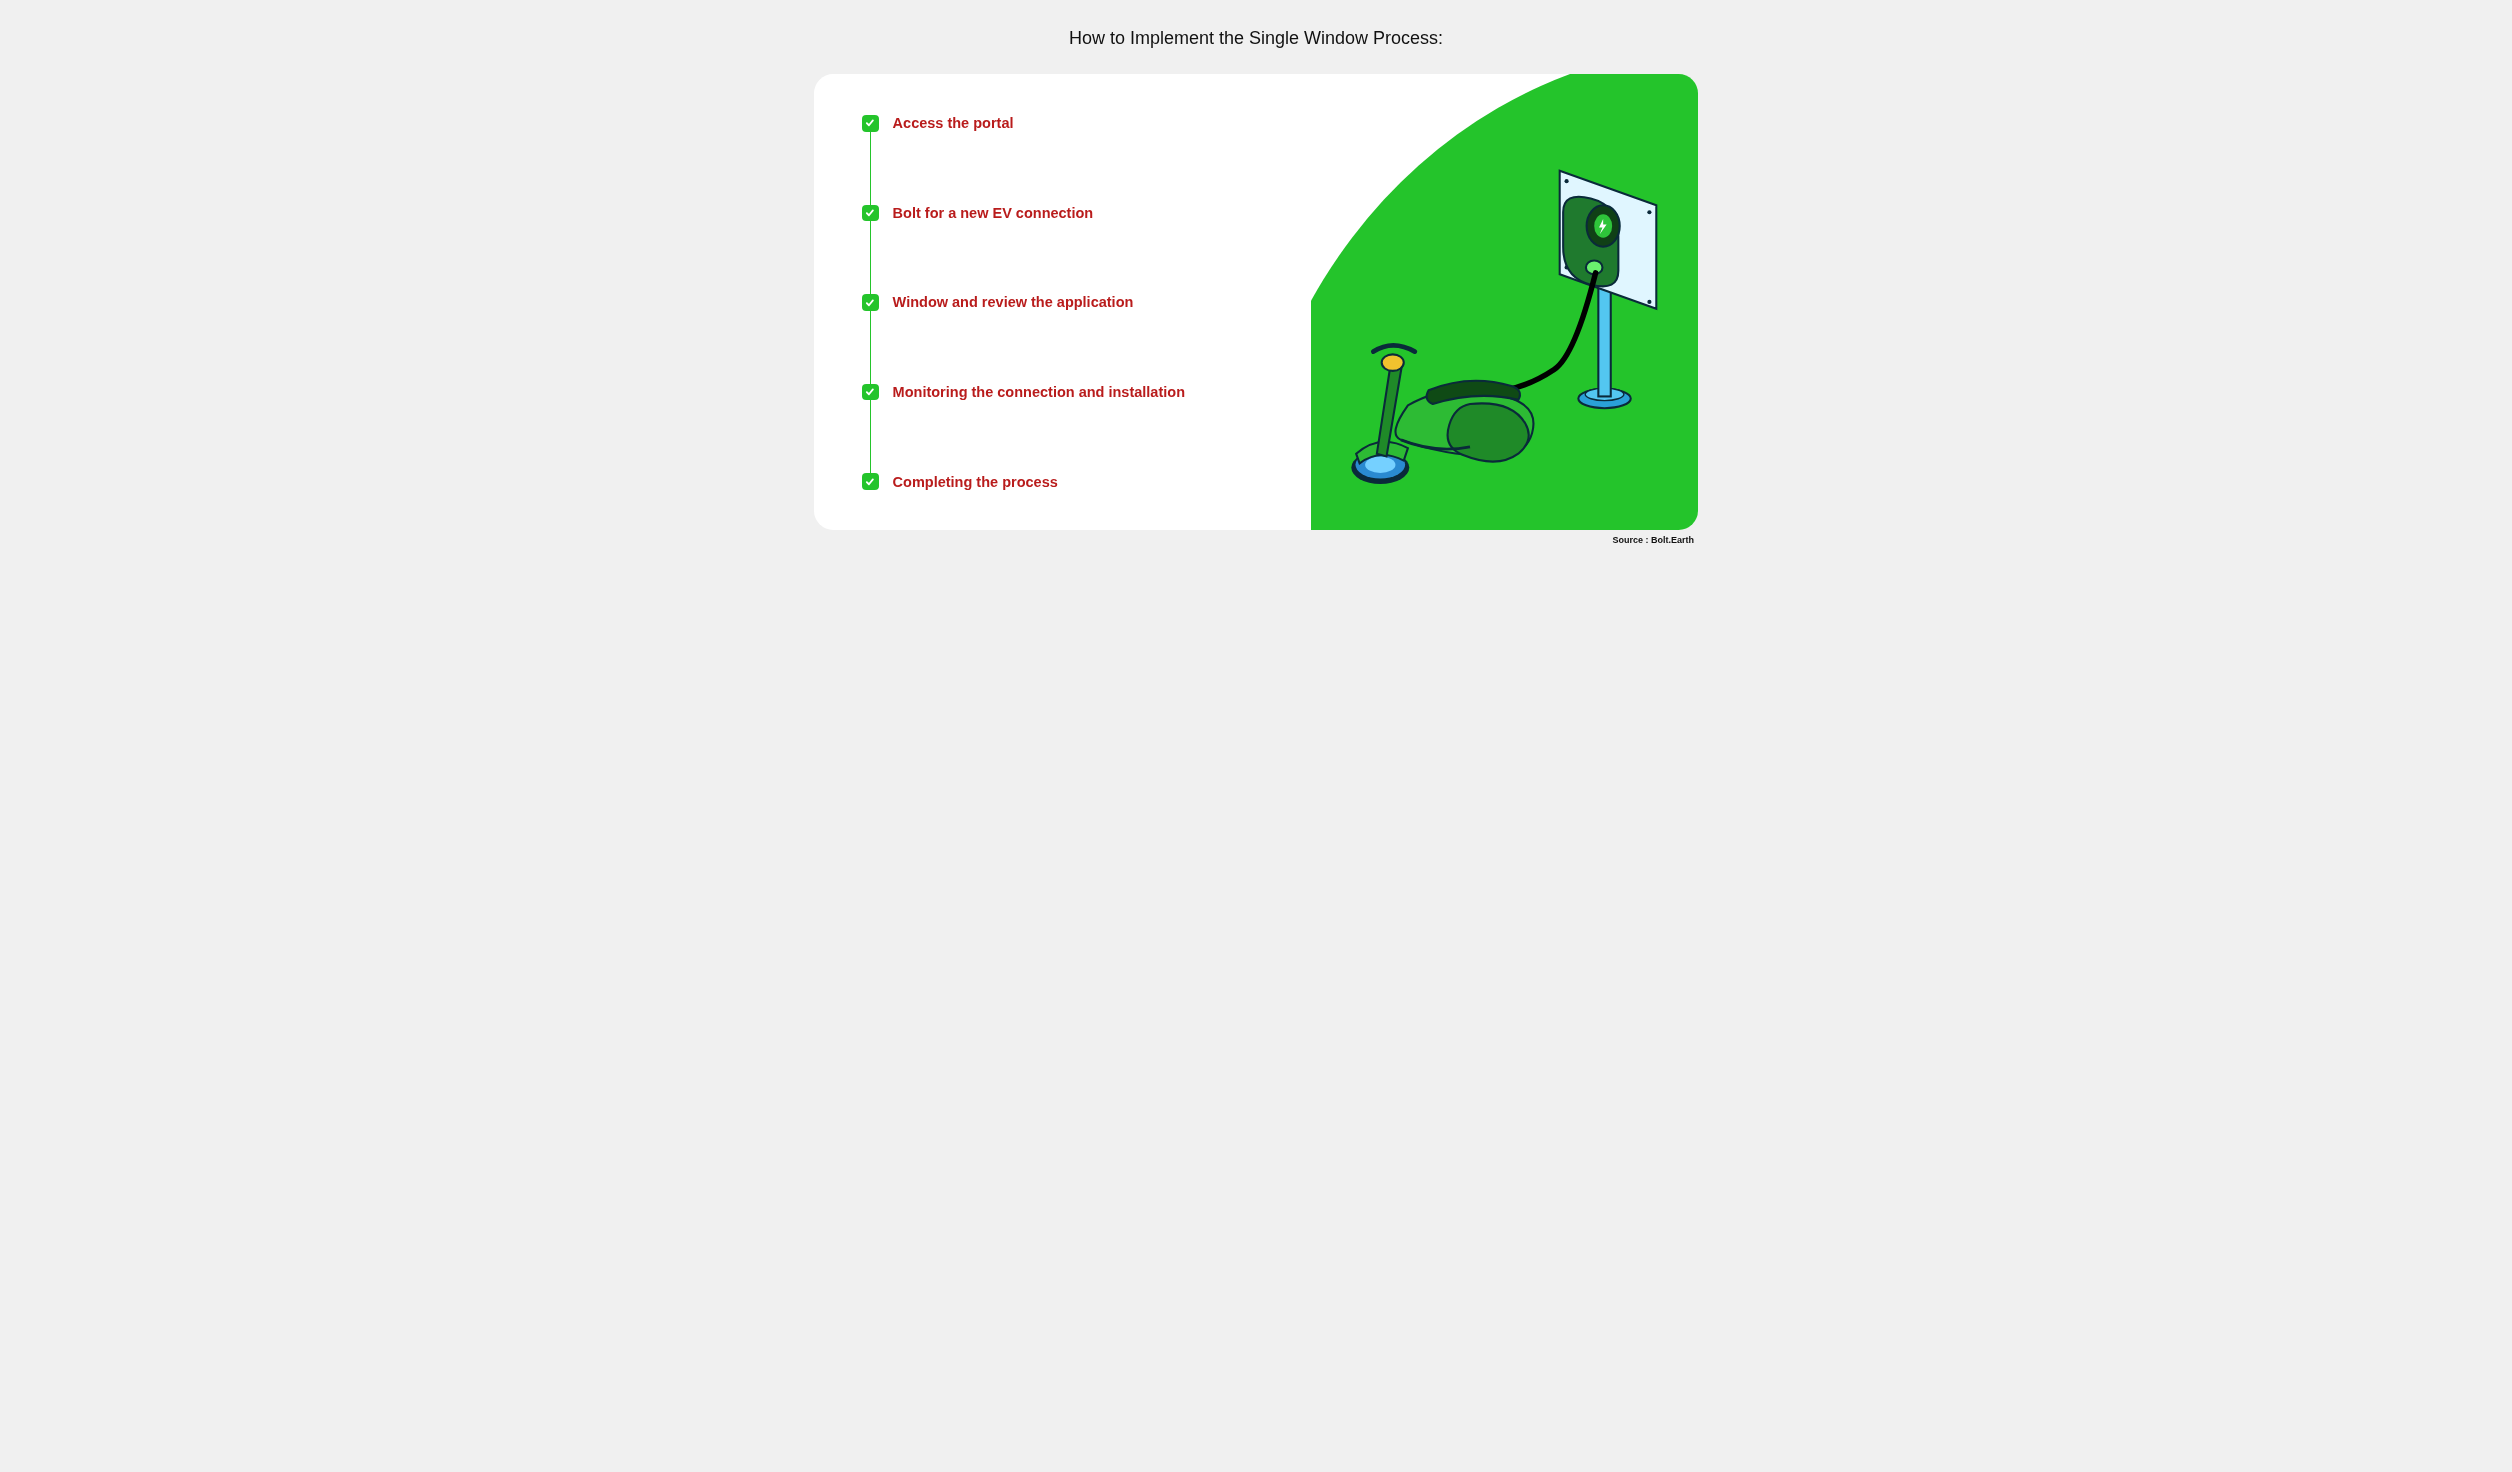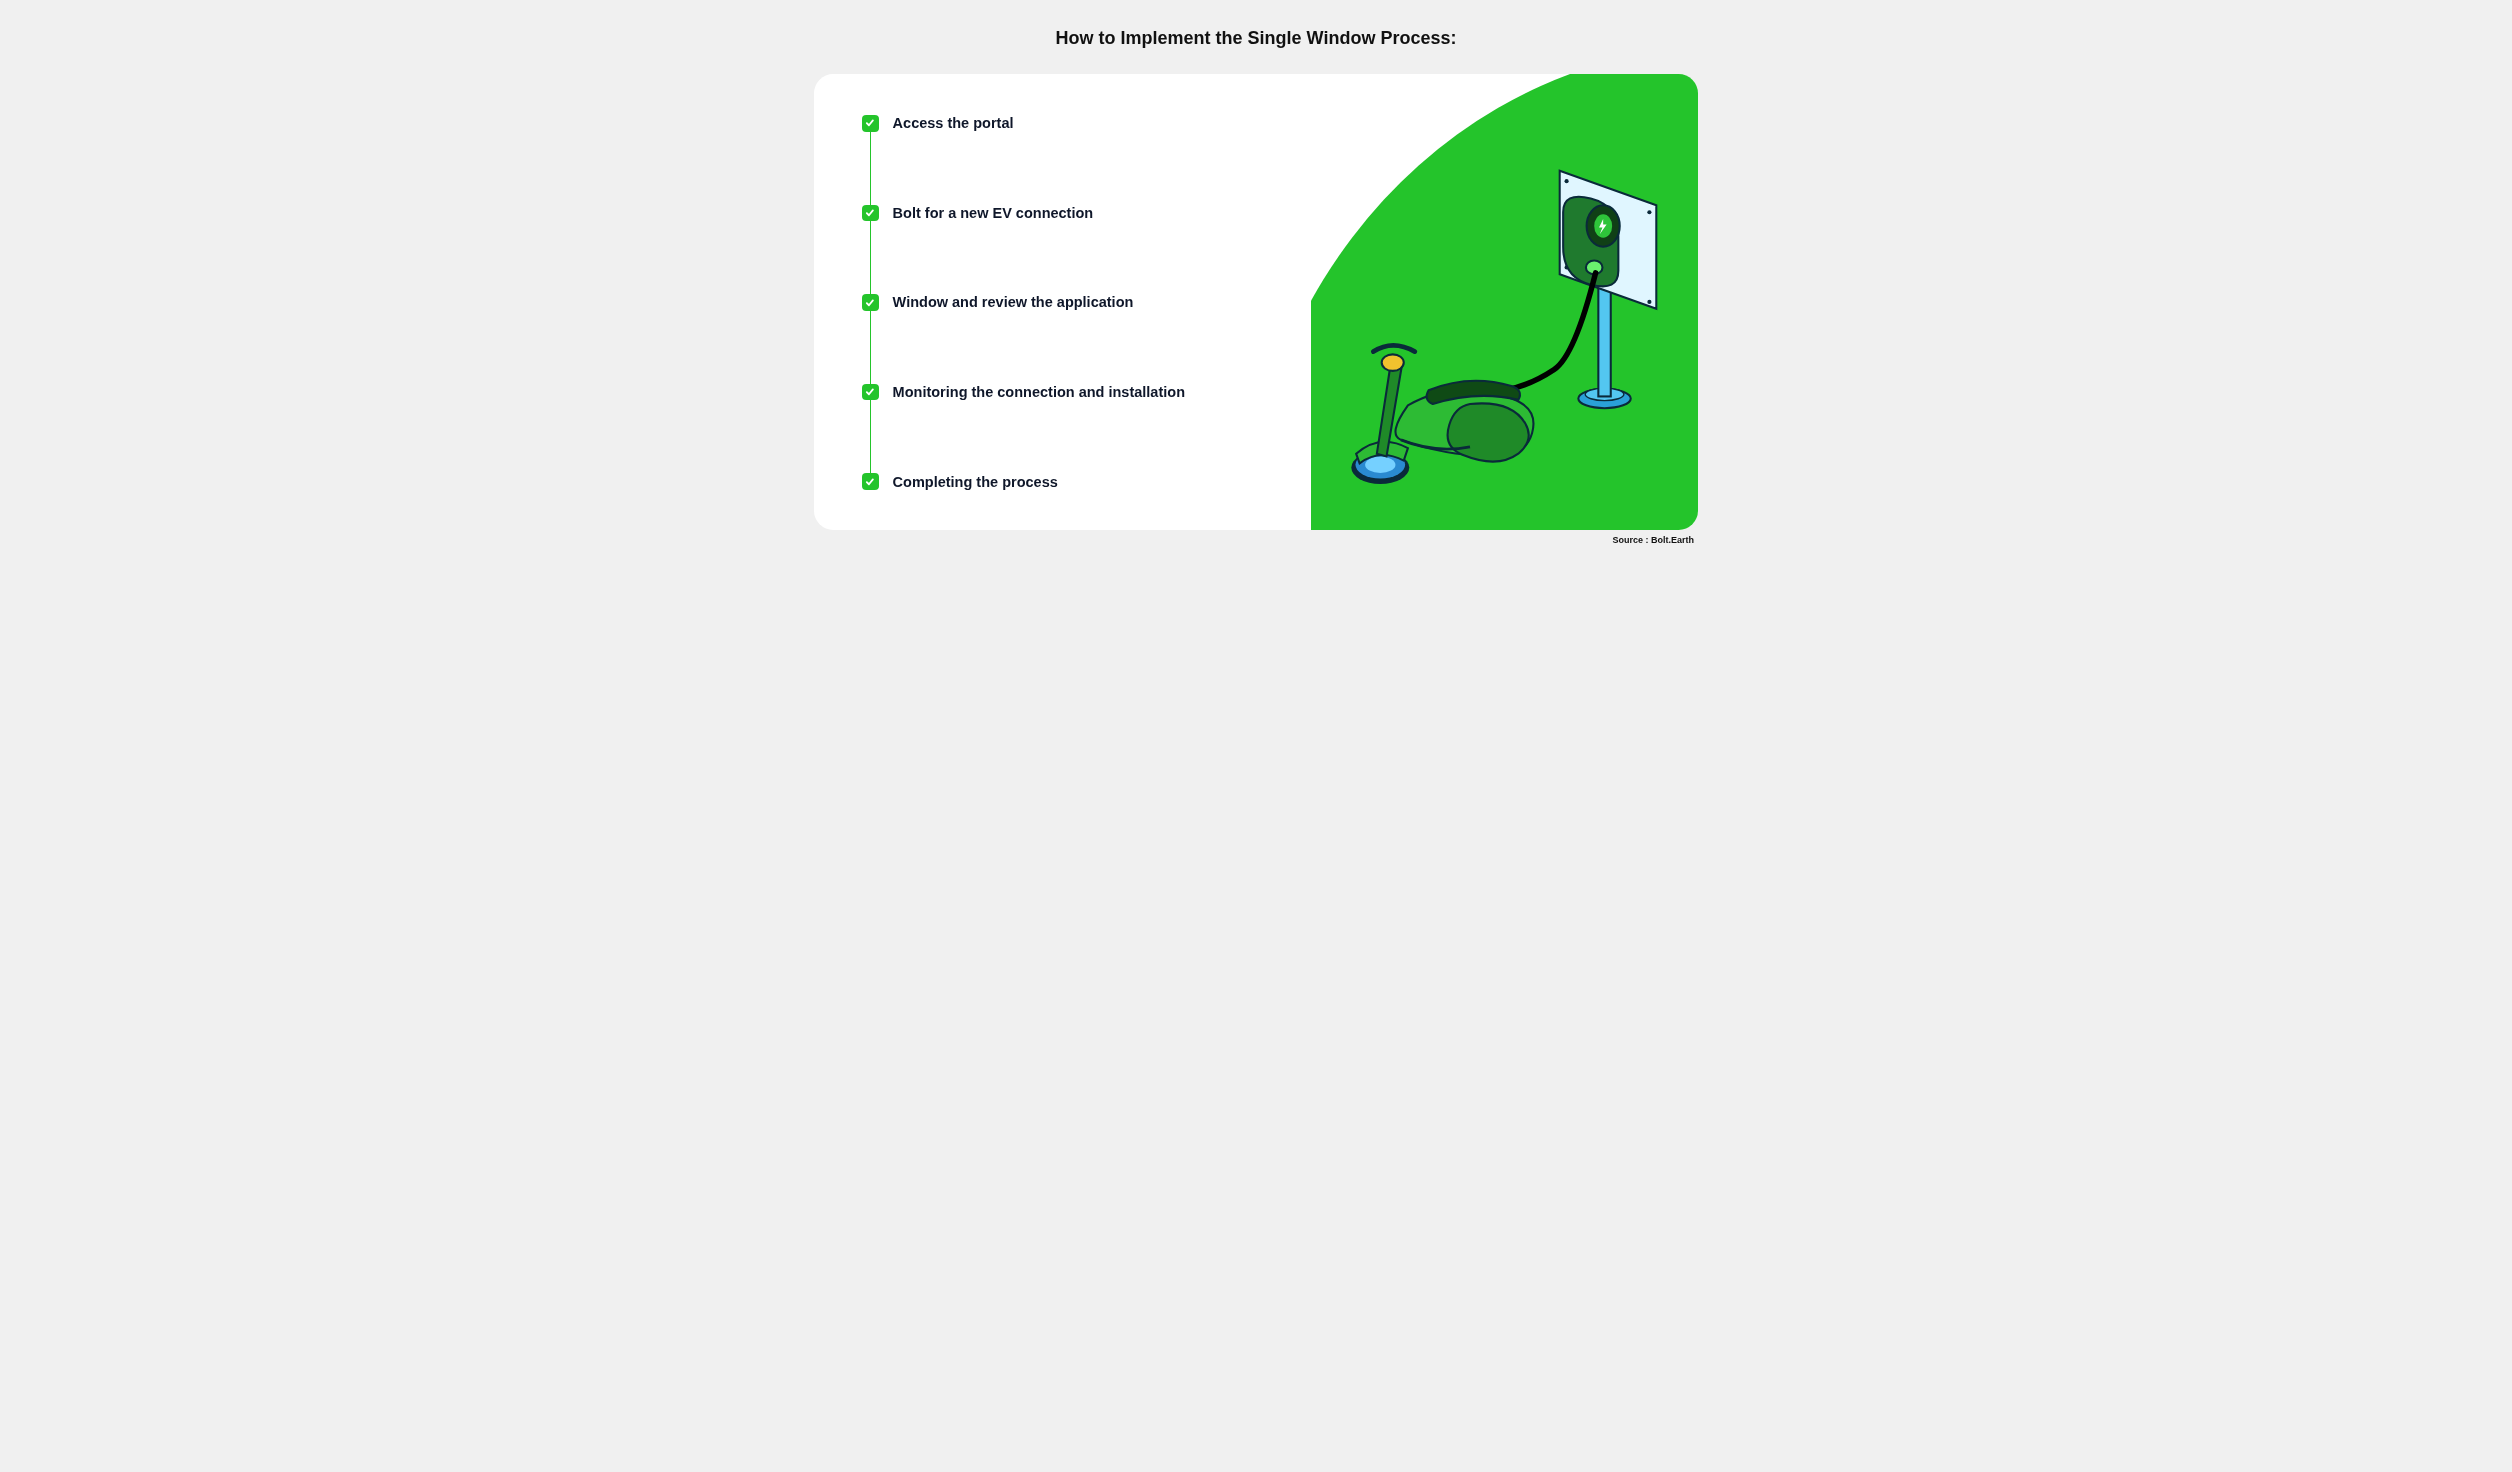--- a/index.html
+++ b/index.html
@@ -7,21 +7,21 @@
   body {
     font-family: "Segoe UI", "Helvetica Neue", Arial, sans-serif;
     background: #f0f0f0;
     display: flex;
     flex-direction: column;
     align-items: center;
     padding: 28px 41px 21px 41px;
   }
   .title {
     font-size: 18px;
-    font-weight: 700;
+    font-weight: 400;
     color: #111;
     margin-bottom: 25px;
     text-align: center;
   }
   .card {
     position: relative;
     width: 100%;
     max-width: 884px;
     height: 456px;
     background: #fff;
@@ -60,21 +60,21 @@
     align-items: center;
     justify-content: center;
     flex-shrink: 0;
     margin-right: 14px;
   }
   .check svg { width: 9.7px; height: 9.7px; }
   .check svg path { stroke: #fff; stroke-width: 3; fill: none; stroke-linecap: round; stroke-linejoin: round; }
   .step-label {
     font-size: 14.5px;
     font-weight: 700;
-    color: #0f172a;
+    color: #b91c1c;
   }
   .art-wrap {
     position: absolute;
     right: 0;
     top: 0;
     bottom: 0;
     width: 387px;
     overflow: hidden;
   }
   .green-blob {

